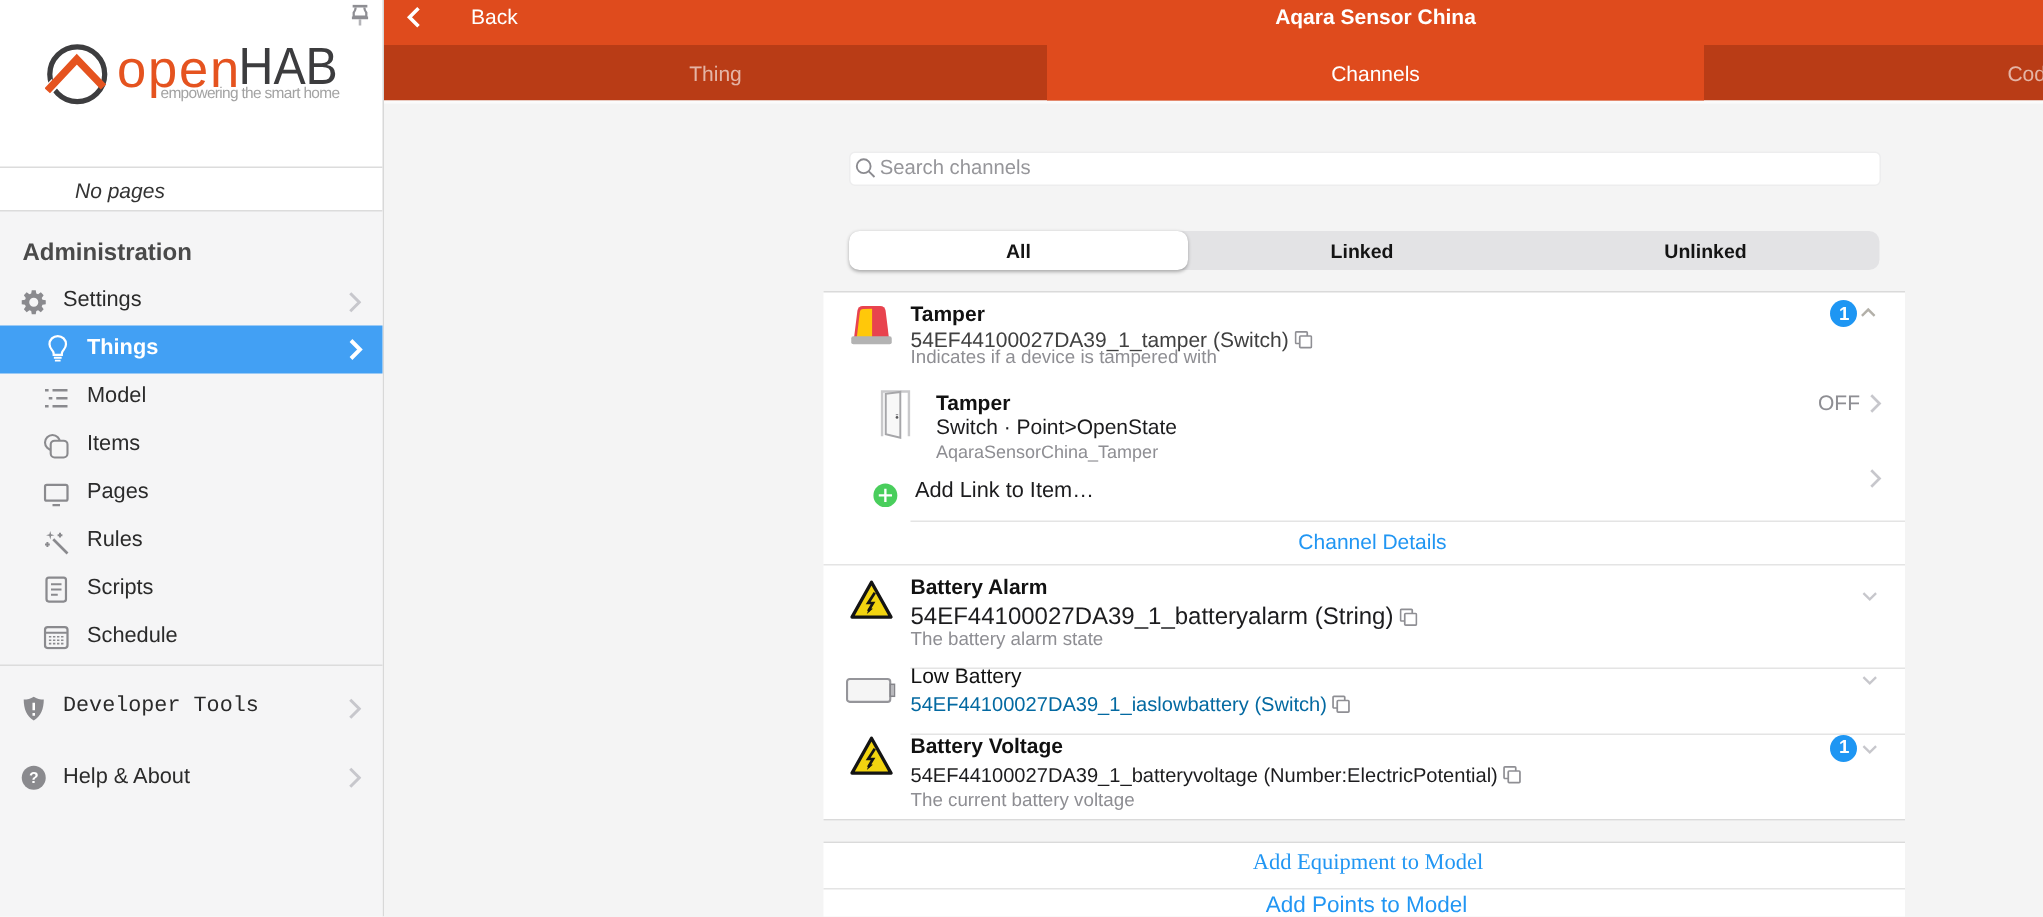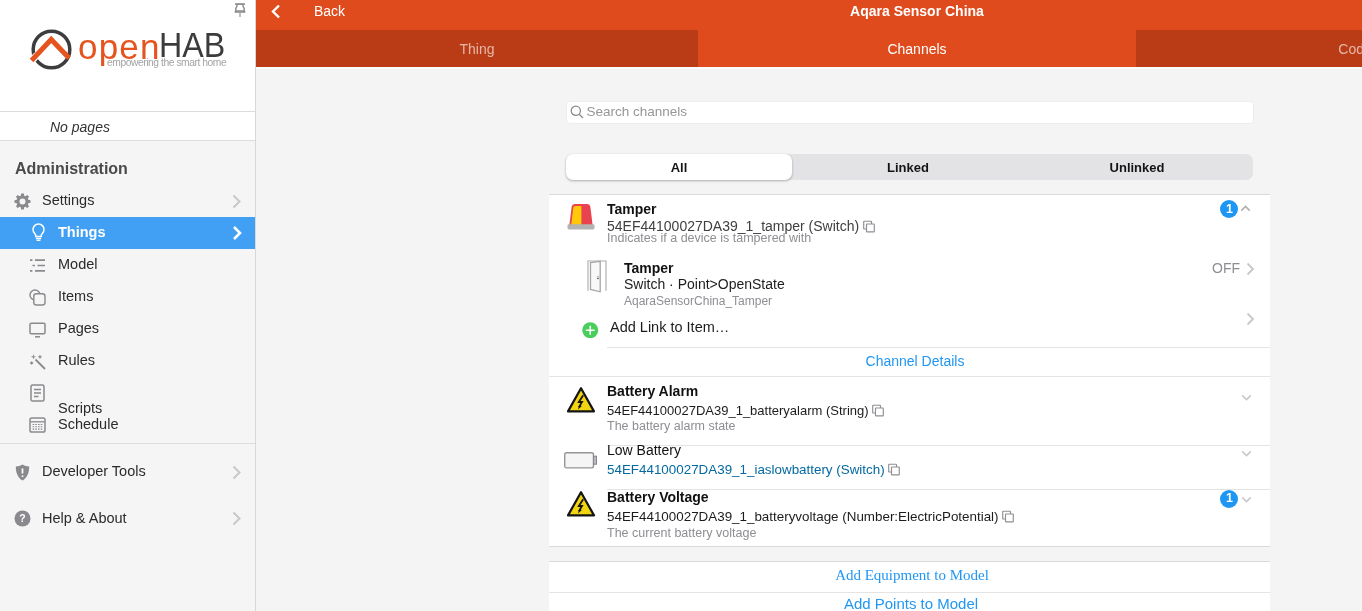--- a/index.html
+++ b/index.html
@@ -76,36 +76,36 @@
   <path d="M4.5 1 L5.1 3.2 L7.3 3.8 L5.1 4.4 L4.5 6.6 L3.9 4.4 L1.7 3.8 L3.9 3.2 Z" fill="#8a8a8e"></path>
   <path d="M11 2.2 V5.4 M9.4 3.8 H12.6" stroke="#8a8a8e" stroke-width="1.3"></path>
   <path d="M2.6 8.4 V11.6 M1 10 H4.2" stroke="#8a8a8e" stroke-width="1.3"></path>
 </svg>
 <div class="t" style="left:58px;top:353px;font-size:14.5px;color:#2b2b2b;">Rules</div>
 
 <svg class="abs" style="left:30px;top:384px" width="15" height="18" viewBox="0 0 15 18">
   <rect x="1" y="1" width="13" height="16" rx="1.6" fill="none" stroke="#8a8a8e" stroke-width="1.5"></rect>
   <path d="M4 5.5 H11 M4 9 H11 M4 12.5 H8.5" stroke="#8a8a8e" stroke-width="1.4"></path>
 </svg>
-<div class="t" style="left:58px;top:385px;font-size:14.5px;color:#2b2b2b;margin-top:16px;">Scripts</div>
+<div class="t" style="left:58px;top:385px;font-size:14.5px;color:#2b2b2b;">Scripts</div>
 
 <svg class="abs" style="left:29px;top:417px" width="17" height="16" viewBox="0 0 17 16">
   <rect x="1" y="1" width="15" height="14" rx="1.8" fill="none" stroke="#8a8a8e" stroke-width="1.5"></rect>
   <path d="M1.4 4.8 H15.6" stroke="#8a8a8e" stroke-width="1.3"></path>
   <path d="M3.6 7.5 H13.4 M3.6 9.8 H13.4 M3.6 12.1 H13.4" stroke="#8a8a8e" stroke-width="1.1" stroke-dasharray="1.6 1.1"></path>
 </svg>
 <div class="t" style="left:58px;top:417px;font-size:14.5px;color:#2b2b2b;">Schedule</div>
 
 <div class="hl" style="left:0;top:443px;width:255px;"></div>
 
 <svg class="abs" style="left:15px;top:464px" width="15" height="17" viewBox="0 0 15 17">
   <path d="M7.5 0.5 C9.5 1.8 11.8 2.4 14.2 2.4 C14.2 8.5 12.2 13.8 7.5 16.4 C2.8 13.8 0.8 8.5 0.8 2.4 C3.2 2.4 5.5 1.8 7.5 0.5 Z" fill="#8a8a8e"></path>
   <path d="M7.5 4.5 V9.5 M7.5 11.4 V13.1" stroke="#fff" stroke-width="1.7"></path>
 </svg>
-<div class="t" style="left:42px;top:464px;font-size:14.5px;color:#2b2b2b;">Developer Tools</div>
+<div class="t" style="left:42px;top:464px;font-size:14.5px;color:#2b2b2b;font-family:Liberation Mono, monospace;">Developer Tools</div>
 <svg class="abs" style="left:232px;top:465px" width="9" height="15" viewBox="0 0 9 15">
     <path d="M1.5 1.5 L7.5 7.5 L1.5 13.5" fill="none" stroke="#c7c7cc" stroke-width="2"></path>
   </svg>
 
 <svg class="abs" style="left:14px;top:510px" width="17" height="17" viewBox="0 0 17 17">
   <circle cx="8.5" cy="8.5" r="8" fill="#8a8a8e"></circle>
   <text x="8.5" y="12.2" font-size="10.5" font-weight="700" fill="#fff" text-anchor="middle" font-family="Liberation Sans,sans-serif">?</text>
 </svg>
 <div class="t" style="left:42px;top:510.5px;font-size:14.5px;color:#2b2b2b;">Help &amp; About</div>
 <svg class="abs" style="left:232px;top:511px" width="9" height="15" viewBox="0 0 9 15">
@@ -184,21 +184,21 @@
 
 <div class="t" style="left:915px;top:353.5px;font-size:14px;color:#2196f3;transform:translateX(-50%);text-align:center;">Channel Details</div>
 <div class="hl" style="left:549px;top:376px;width:721px;background:#e4e4e4;"></div>
 
 <svg class="abs" style="left:566px;top:386px" width="30" height="28" viewBox="0 0 30 28">
   <path d="M15 2.2 L28 25.4 L2 25.4 Z" fill="#f2d410" stroke="#141414" stroke-width="2.2" stroke-linejoin="round"></path>
   <path d="M17.2 9.2 L12.8 16.0 L16.0 16.0 L12.8 21.4" fill="none" stroke="#141414" stroke-width="1.8"></path>
   <path d="M11.9 23.4 L15.9 19.9 L13.4 19.2 Z" fill="#141414"></path>
 </svg>
 <div class="t" style="left:607px;top:383.5px;font-size:14px;font-weight:700;color:#111;">Battery Alarm</div>
-<div class="t" style="left:607px;top:403.6px;font-size:13px;color:#1c1c1e;">54EF44100027DA39_1_batteryalarm (String)&nbsp;<svg width="12" height="13" viewBox="0 0 12 13" style="vertical-align:-2.5px">
+<div class="t" style="left:607px;top:403.6px;font-size:16px;color:#1c1c1e;">54EF44100027DA39_1_batteryalarm (String)&nbsp;<svg width="12" height="13" viewBox="0 0 12 13" style="vertical-align:-2.5px">
       <rect x="0.7" y="1.2" width="7.8" height="7.8" rx="0.6" fill="none" stroke="#8f8f94" stroke-width="1.15"></rect>
       <rect x="3.5" y="4" width="7.8" height="7.8" rx="0.6" fill="#fff" stroke="#8f8f94" stroke-width="1.15"></rect>
     </svg></div>
 <div class="t" style="left:607px;top:419.5px;font-size:12.5px;color:#8e8e93;">The battery alarm state</div>
 <svg class="abs" style="left:1240.5px;top:394px" width="11" height="7" viewBox="0 0 13 8">
     <path d="M1.5 1.5 L6.5 6.5 L11.5 1.5" fill="none" stroke="#c7c7cc" stroke-width="1.8"></path>
   </svg>
 <div class="hl" style="left:607px;top:445px;width:663px;background:#e4e4e4;"></div>
 
 <svg class="abs" style="left:564px;top:451.5px" width="33" height="17" viewBox="0 0 33 17">

